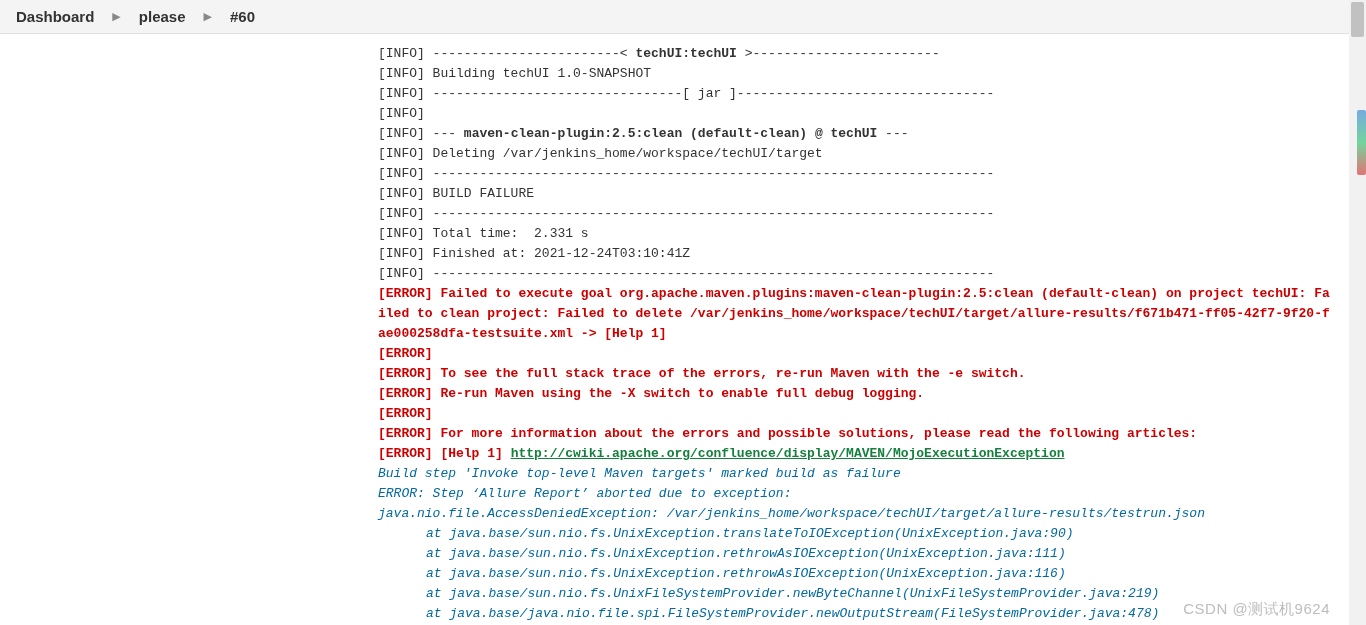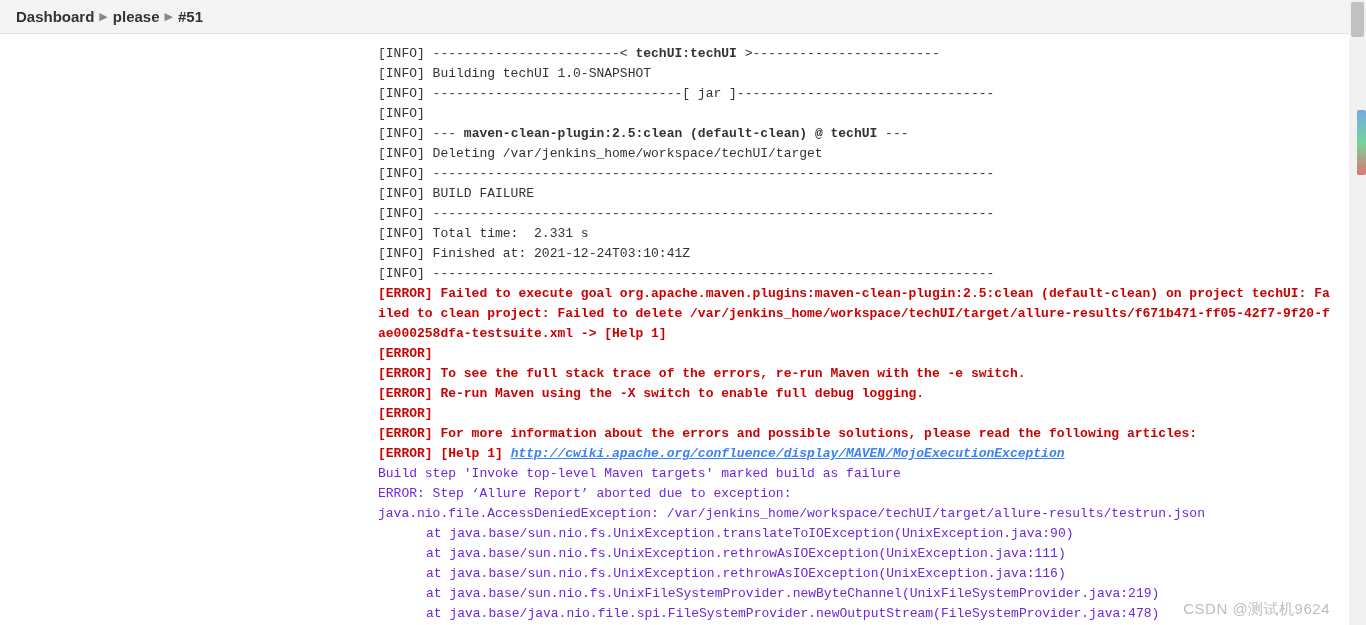--- a/index.html
+++ b/index.html
@@ -11,21 +11,21 @@
       overflow: hidden;
       position: relative;
     }
     .breadcrumb {
       display: flex;
       align-items: center;
       padding: 8px 16px;
       background: #f4f4f4;
       border-bottom: 1px solid #e0e0e0;
       font-size: 15px;
-      gap: 5px;
+      gap: 18px;
     }
     .breadcrumb-item {
       font-weight: 600;
       color: #333;
     }
     .breadcrumb-sep {
       color: #888;
       font-size: 11px;
     }
     .console-area {
@@ -36,22 +36,22 @@
       font-size: 13px;
       line-height: 20px;
       color: #333;
       white-space: pre-wrap;
       word-break: break-all;
     }
     .console-line { display: block; }
     .info-label { color: #333; }
     .bold-text { font-weight: bold; }
     .error-line { color: #cc0000; font-weight: bold; }
-    .link-text { color: #3b82f6; font-weight: bold; text-decoration: underline; font-style: italic; }
-    .plain-line { color: #6d28d9; }
+    .link-text { color: #15803d; font-weight: bold; text-decoration: underline; }
+    .plain-line { color: #0369a1; font-style: italic; }
     .stack-indent { padding-left: 48px; }
     .scrollbar-track-v {
       position: absolute;
       right: 0;
       top: 0;
       width: 17px;
       height: 625px;
       background: #f1f1f1;
     }
     .scrollbar-thumb-v {
@@ -84,21 +84,21 @@
     }
   </style>
 </head>
 <body>
 
 <div class="breadcrumb">
   <span class="breadcrumb-item">Dashboard</span>
   <span class="breadcrumb-sep">▶</span>
   <span class="breadcrumb-item">please</span>
   <span class="breadcrumb-sep">▶</span>
-  <span class="breadcrumb-item">#51</span>
+  <span class="breadcrumb-item">#60</span>
 </div>
 
 <div class="console-area" id="console"><span class="console-line"><span class="info-label">[INFO] </span>------------------------&lt; <span class="bold-text">techUI:techUI</span> &gt;------------------------</span><span class="console-line"><span class="info-label">[INFO] </span>Building techUI 1.0-SNAPSHOT</span><span class="console-line"><span class="info-label">[INFO] </span>--------------------------------[ jar ]---------------------------------</span><span class="console-line"><span class="info-label">[INFO] </span></span><span class="console-line"><span class="info-label">[INFO] </span>--- <span class="bold-text">maven-clean-plugin:2.5:clean (default-clean) @ techUI</span> ---</span><span class="console-line"><span class="info-label">[INFO] </span>Deleting /var/jenkins_home/workspace/techUI/target</span><span class="console-line"><span class="info-label">[INFO] </span>------------------------------------------------------------------------</span><span class="console-line"><span class="info-label">[INFO] </span>BUILD FAILURE</span><span class="console-line"><span class="info-label">[INFO] </span>------------------------------------------------------------------------</span><span class="console-line"><span class="info-label">[INFO] </span>Total time:  2.331 s</span><span class="console-line"><span class="info-label">[INFO] </span>Finished at: 2021-12-24T03:10:41Z</span><span class="console-line"><span class="info-label">[INFO] </span>------------------------------------------------------------------------</span><span class="console-line error-line">[ERROR] Failed to execute goal org.apache.maven.plugins:maven-clean-plugin:2.5:clean (default-clean) on project techUI: Failed to clean project: Failed to delete /var/jenkins_home/workspace/techUI/target/allure-results/f671b471-ff05-42f7-9f20-fae000258dfa-testsuite.xml -&gt; [Help 1]</span><span class="console-line error-line">[ERROR]</span><span class="console-line error-line">[ERROR] To see the full stack trace of the errors, re-run Maven with the -e switch.</span><span class="console-line error-line">[ERROR] Re-run Maven using the -X switch to enable full debug logging.</span><span class="console-line error-line">[ERROR]</span><span class="console-line error-line">[ERROR] For more information about the errors and possible solutions, please read the following articles:</span><span class="console-line error-line">[ERROR] [Help 1] <span class="link-text">http://cwiki.apache.org/confluence/display/MAVEN/MojoExecutionException</span></span><span class="console-line plain-line">Build step 'Invoke top-level Maven targets' marked build as failure</span><span class="console-line plain-line">ERROR: Step ‘Allure Report’ aborted due to exception: </span><span class="console-line plain-line">java.nio.file.AccessDeniedException: /var/jenkins_home/workspace/techUI/target/allure-results/testrun.json</span><span class="console-line plain-line stack-indent">at java.base/sun.nio.fs.UnixException.translateToIOException(UnixException.java:90)</span><span class="console-line plain-line stack-indent">at java.base/sun.nio.fs.UnixException.rethrowAsIOException(UnixException.java:111)</span><span class="console-line plain-line stack-indent">at java.base/sun.nio.fs.UnixException.rethrowAsIOException(UnixException.java:116)</span><span class="console-line plain-line stack-indent">at java.base/sun.nio.fs.UnixFileSystemProvider.newByteChannel(UnixFileSystemProvider.java:219)</span><span class="console-line plain-line stack-indent">at java.base/java.nio.file.spi.FileSystemProvider.newOutputStream(FileSystemProvider.java:478)</span></div>
 
 <div class="scrollbar-track-v">
   <div class="scrollbar-thumb-v"></div>
 </div>
 <div class="scrollbar-aux"></div>
 
 <div class="watermark">CSDN @测试机9624</div>

